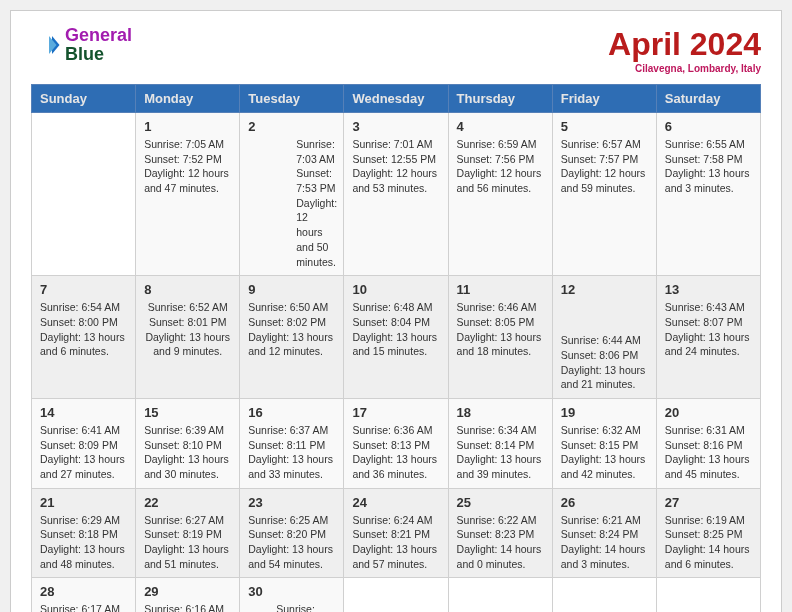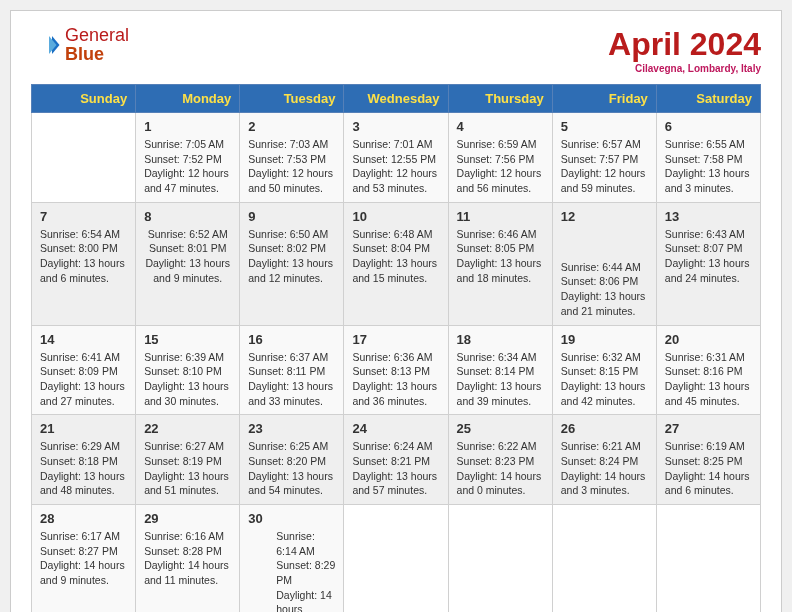--- a/index.html
+++ b/index.html
@@ -21,28 +21,28 @@
       align-items: flex-start;
       margin-bottom: 10px;
     }
     .logo {
       display: flex;
       align-items: center;
       gap: 4px;
     }
     .logo-text-general {
       font-size: 18px;
-      font-weight: normal;
-      color: #b91c1c;
+      font-weight: bold;
+      color: #a21caf;
       line-height: 1;
     }
     .logo-text-blue {
       font-size: 18px;
       font-weight: bold;
-      color: #c2410c;
+      color: #14532d;
       line-height: 1;
     }
     .logo-icon {
       width: 30px;
       height: 30px;
     }
     .title-section {
       text-align: right;
     }
     .month-title {
@@ -55,22 +55,22 @@
       color: #be185d;
       font-weight: bold;
     }
     table {
       width: 100%;
       border-collapse: collapse;
       table-layout: fixed;
     }
     thead tr th {
       background: #2e6db4;
-      color: #fde047;
-      text-align: right;
+      color: #e5e5e5;
+      text-align: left;
       padding: 6px 8px;
       font-size: 13px;
       font-weight: bold;
       border: 1px solid #5580b8;
     }
     tbody tr td {
       vertical-align: top;
       padding: 6px 8px;
       border: 1px solid #d0d0d0;
       font-size: 11px;
@@ -137,21 +137,21 @@
           <td class="empty-cell"></td>
           <td>
             <span class="day-number">1</span>
             <div class="cell-content" style="white-space: pre-line;">Sunrise: 7:05 AM
 Sunset: 7:52 PM
 Daylight: 12 hours
 and 47 minutes.</div>
           </td>
           <td>
             <span class="day-number">2</span>
-            <div class="cell-content" style="white-space: pre-line;">Sunrise: 7:03 AM
+            <div class="cell-content" style="white-space: pre-line; margin-left: 48px;">Sunrise: 7:03 AM
 Sunset: 7:53 PM
 Daylight: 12 hours
 and 50 minutes.</div>
           </td>
           <td>
             <span class="day-number">3</span>
             <div class="cell-content" style="white-space: pre-line;">Sunrise: 7:01 AM
 Sunset: 12:55 PM
 Daylight: 12 hours
 and 53 minutes.</div>

